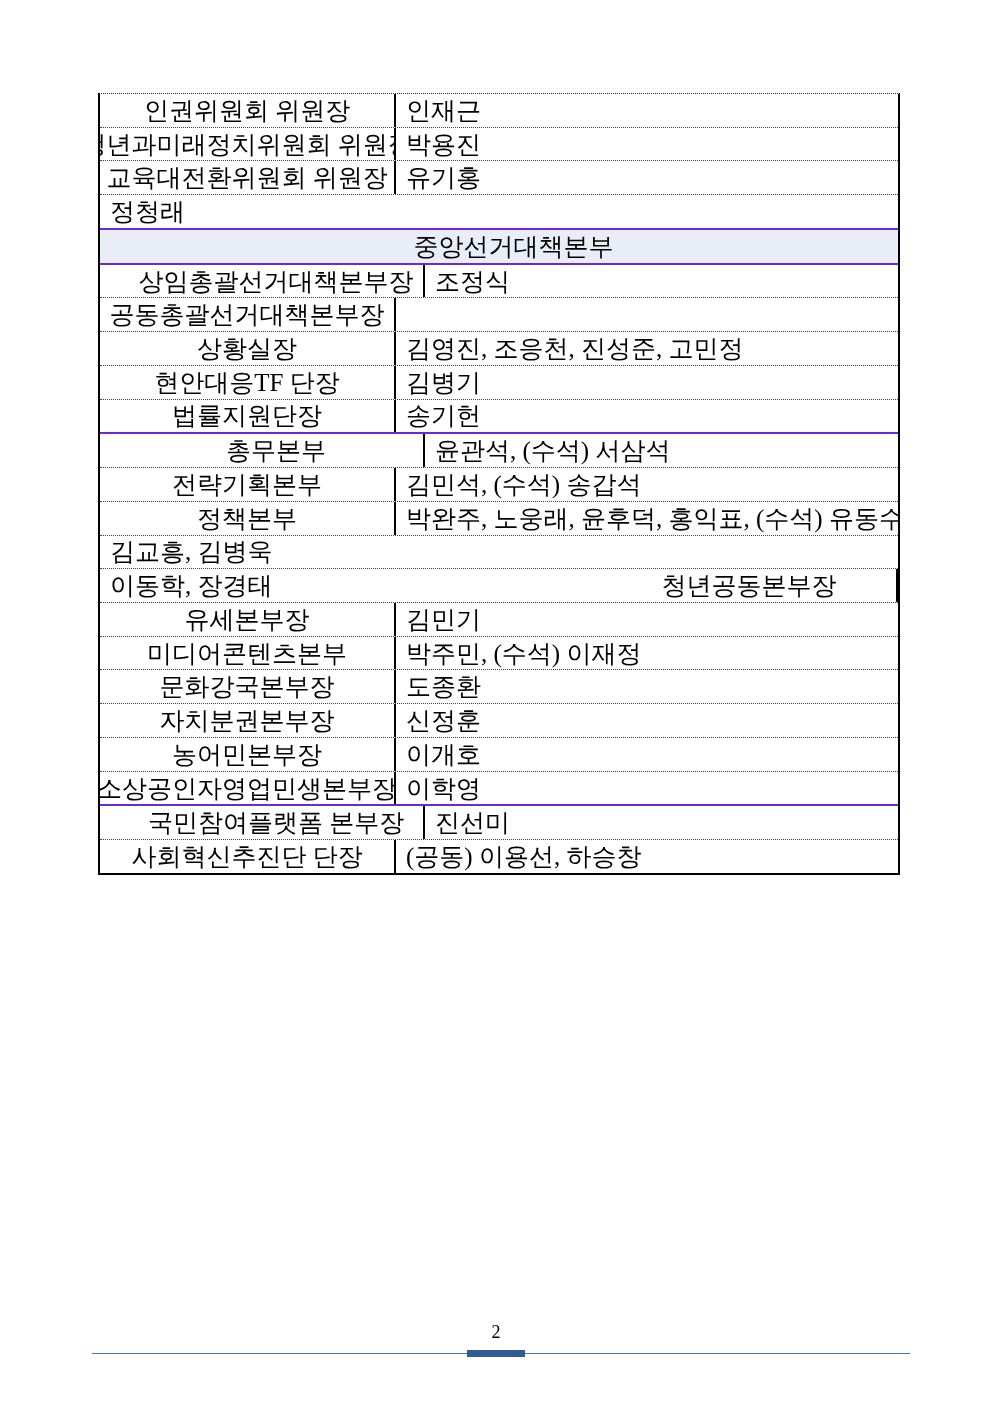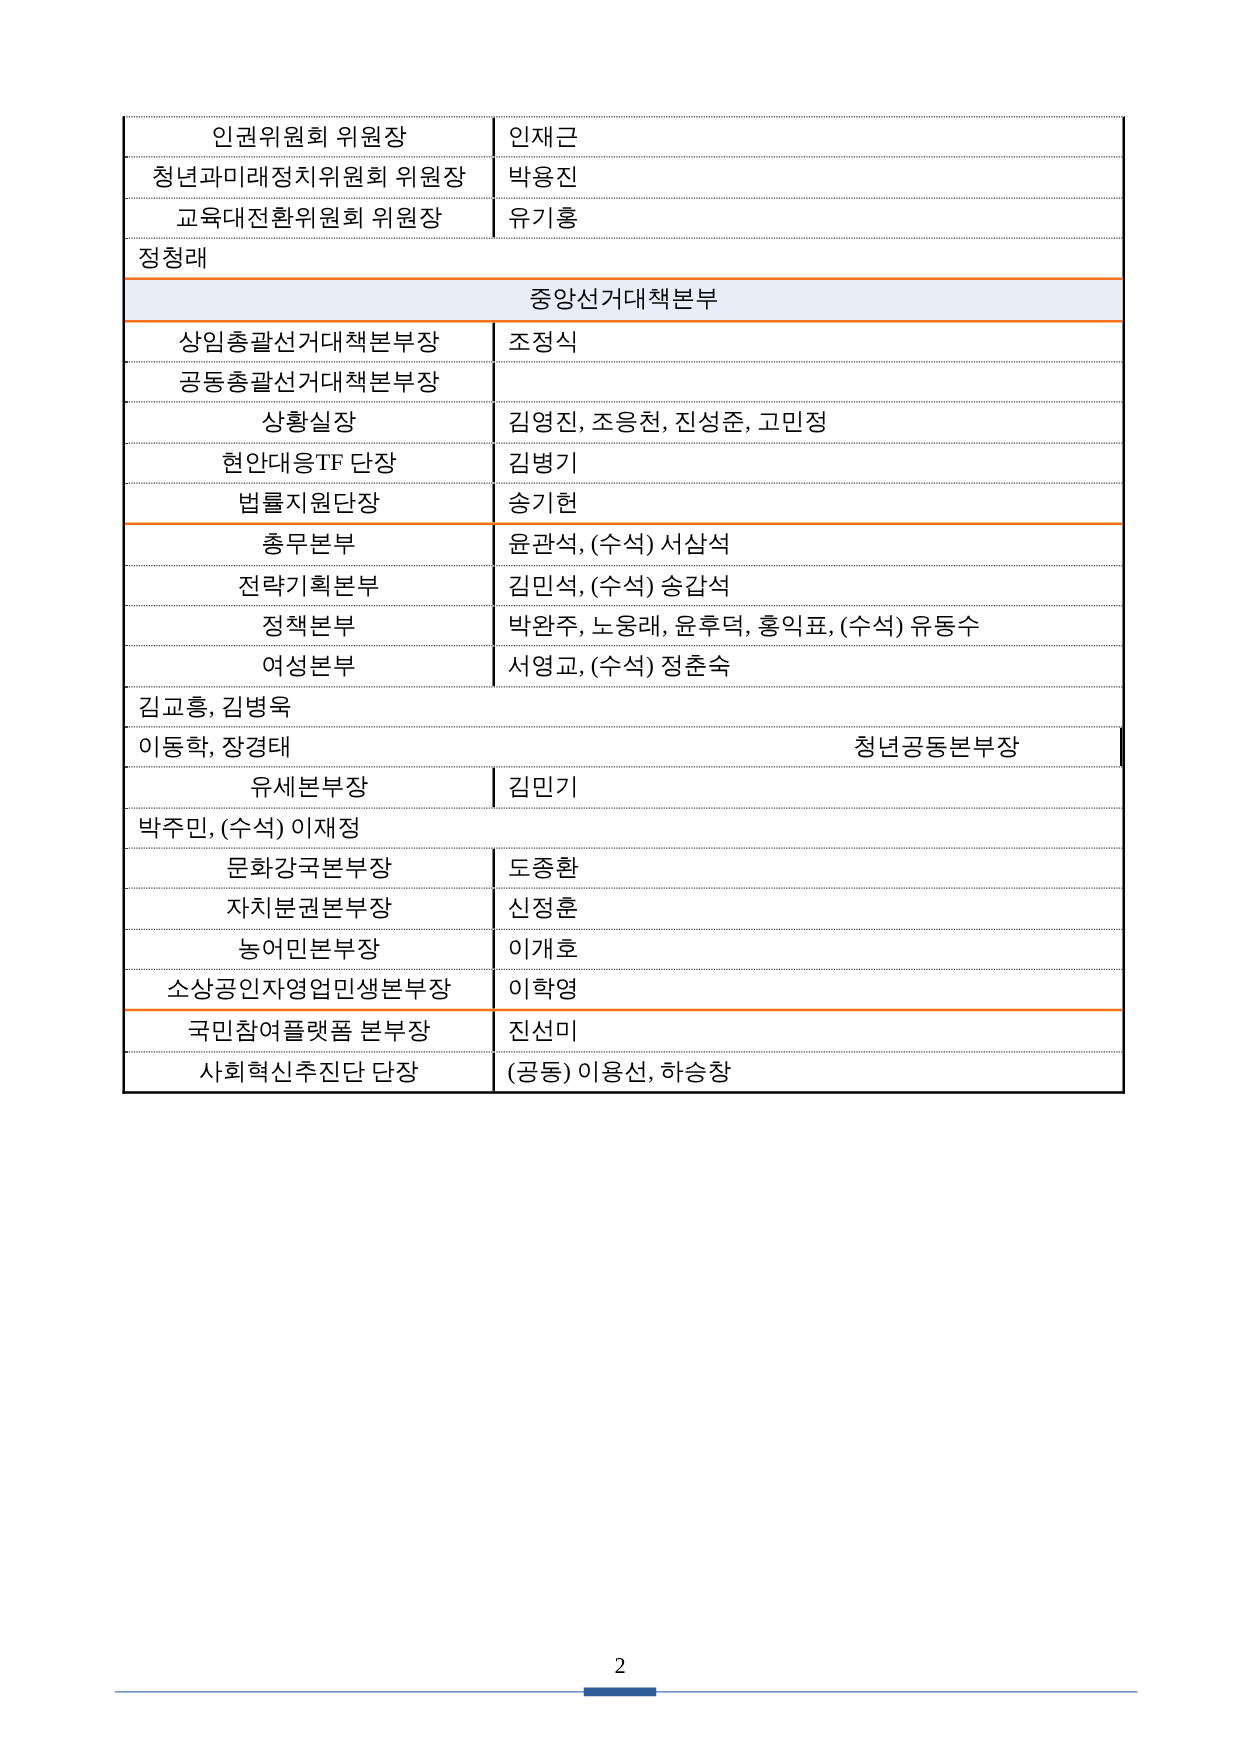--- a/index.html
+++ b/index.html
@@ -31,26 +31,26 @@
     border-top: 1px dotted #333;
     display: flex;
     flex-direction: column;
   }
   .trow {
     flex: 1 1 0;
     display: flex;
     align-items: stretch;
     box-sizing: border-box;
     border-top: 1px dotted #444;
-    font-size: 19px;
+    font-size: 25px;
     line-height: 1;
     overflow: hidden;
   }
   .trow:first-child { border-top: none; }
-  .trow.section-start { border-top: 2px solid #f97316; }
+  .trow.section-start { border-top: 2px solid #6d28d9; padding-left: 29px; }
 
   .cell {
     display: flex;
     align-items: center;
     box-sizing: border-box;
     white-space: nowrap;
     overflow: hidden;
   }
   .cell.role {
     width: 296px;
@@ -150,35 +150,32 @@
       </div>
       <div class="trow">
         <div class="cell role">전략기획본부</div>
         <div class="cell names">김민석, (수석) 송갑석</div>
       </div>
       <div class="trow">
         <div class="cell role">정책본부</div>
         <div class="cell names">박완주, 노웅래, 윤후덕, 홍익표, (수석) 유동수</div>
       </div>
       <div class="trow">
-        <div class="cell role">여성본부</div>
-        <div class="cell names">서영교, (수석) 정춘숙</div>
-      </div>
-      <div class="trow">
         <div class="cell names">김교흥, 김병욱</div>
       </div>
       <div class="trow">
         <div class="cell names">이동학, 장경태</div>
         <div class="cell role">청년공동본부장</div>
       </div>
       <div class="trow">
         <div class="cell role">유세본부장</div>
         <div class="cell names">김민기</div>
       </div>
       <div class="trow">
+        <div class="cell role">미디어콘텐츠본부</div>
         <div class="cell names">박주민, (수석) 이재정</div>
       </div>
       <div class="trow">
         <div class="cell role">문화강국본부장</div>
         <div class="cell names">도종환</div>
       </div>
       <div class="trow">
         <div class="cell role">자치분권본부장</div>
         <div class="cell names">신정훈</div>
       </div>

